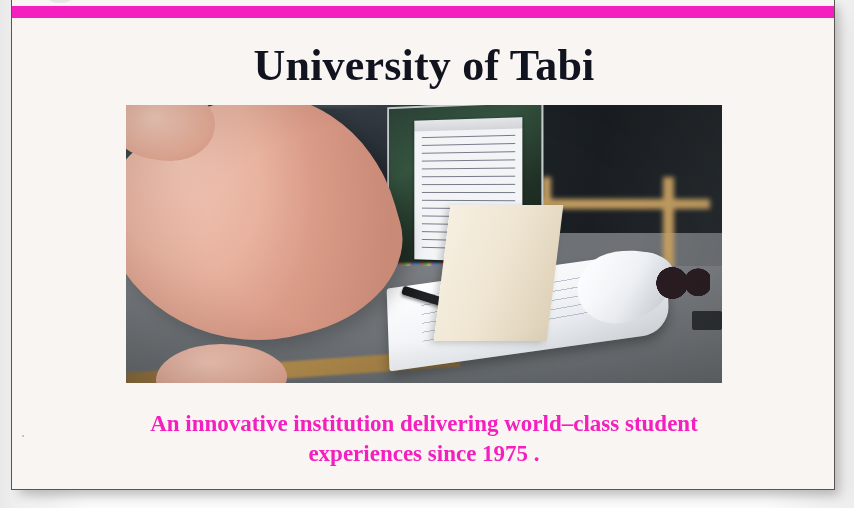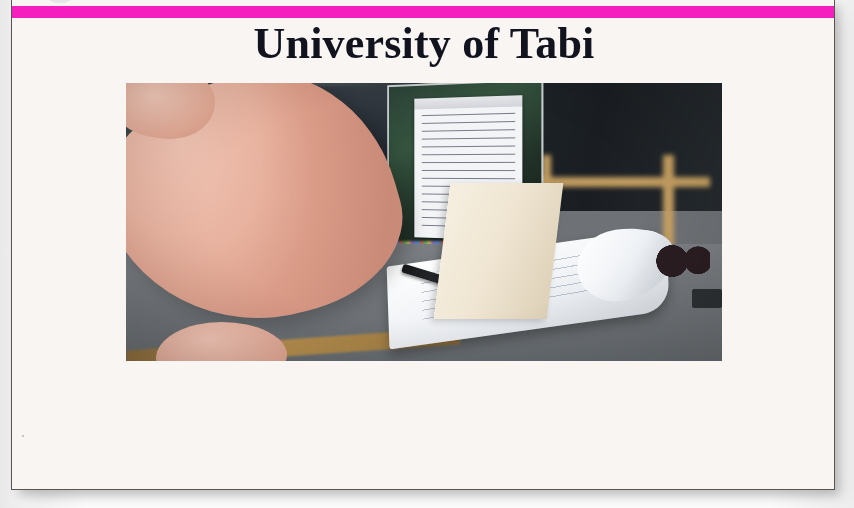--- a/index.html
+++ b/index.html
@@ -64,20 +64,21 @@
     position: absolute;
     left: 0;
     top: 21px;
     width: 824px;
     height: 472px;
     background: #f8f5f2;
   }
 
   .page-title {
     margin: 0;
+    padding-top: 22px;
     text-align: center;
     font-family: "Liberation Serif", "DejaVu Serif", serif;
     font-weight: 700;
     font-size: 44px;
     line-height: 52px;
     letter-spacing: 0.2px;
     color: #11131f;
   }
 
   .hero-wrap {
@@ -331,20 +332,21 @@
           <div class="ph-paper-tent"></div>
           <div class="ph-arm"></div>
           <div class="ph-hand"></div>
           <div class="ph-elbow"></div>
           <div class="ph-glasses"></div>
           <div class="ph-small-obj"></div>
           <div class="ph-vignette"></div>
         </div>
       </div>
 
+      <p class="tagline">An innovative institution delivering world–class student experiences since 1975 .</p>
 
     </div>
 
     <div class="speck"></div>
 
   </div>
 
 </div>
 
 </body></html>

